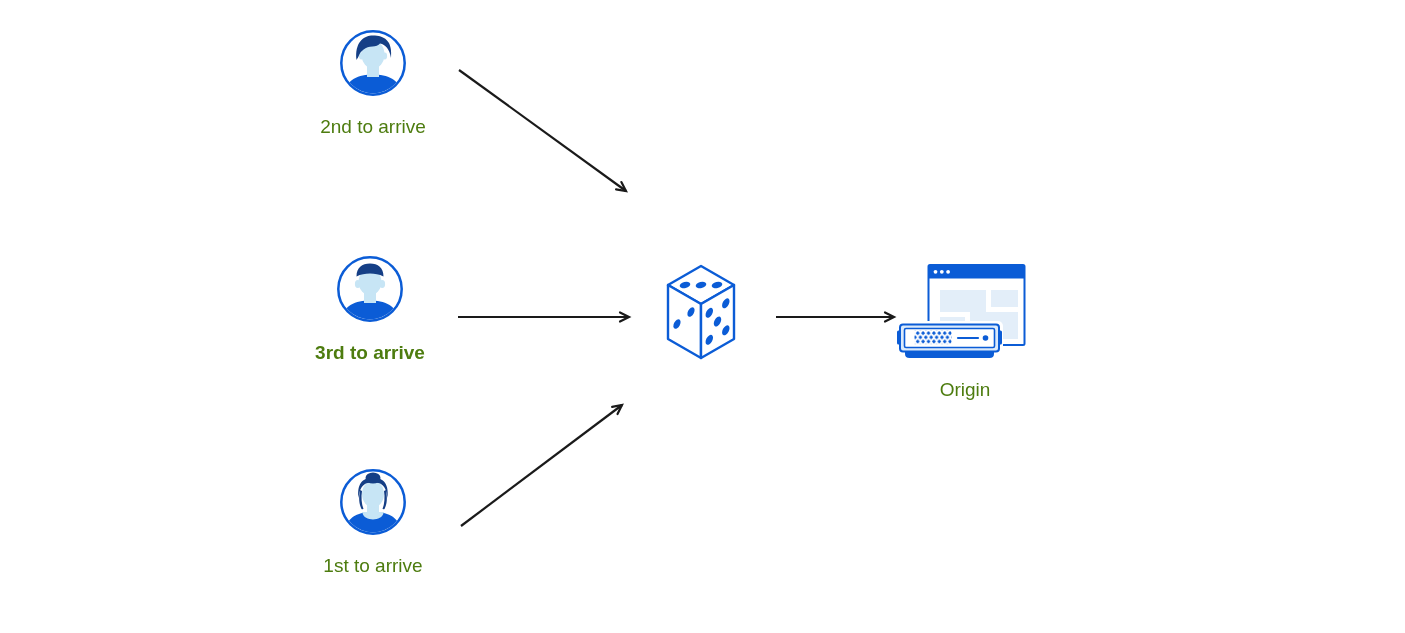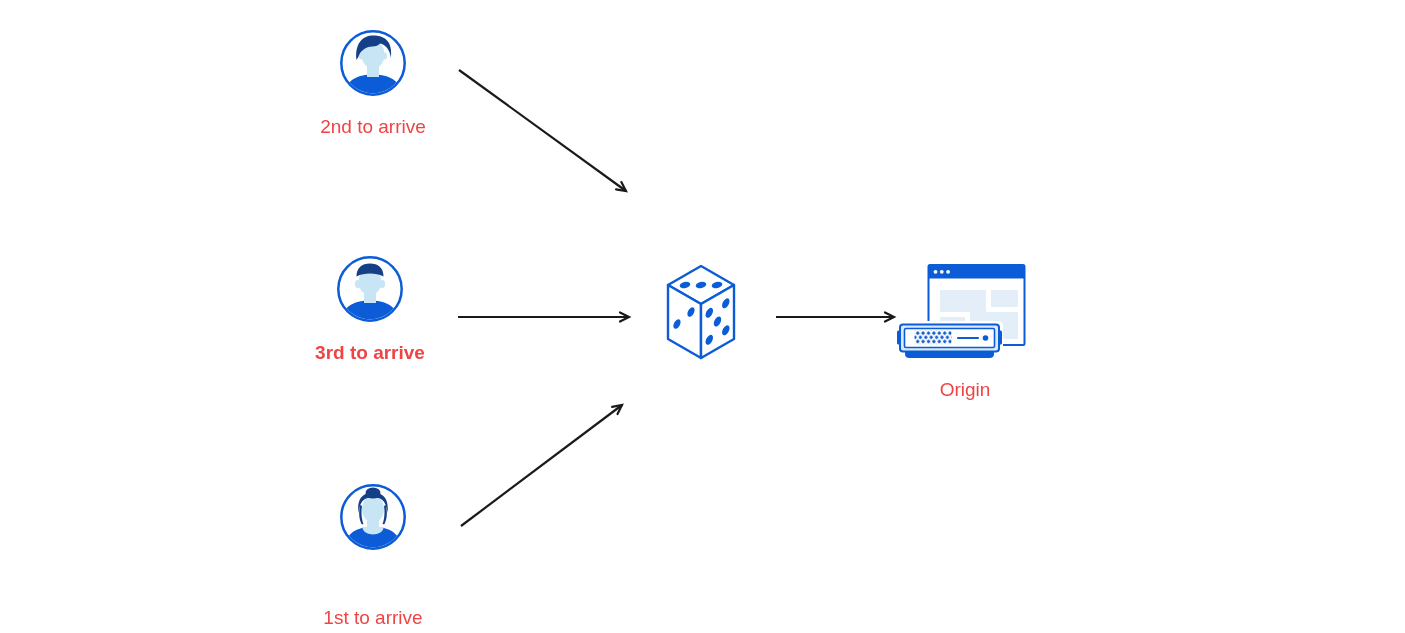--- a/index.html
+++ b/index.html
@@ -3,21 +3,21 @@
 <meta charset="utf-8">
 <style>
   html,body{margin:0;padding:0;background:#fff;}
   .canvas{
     position:relative;width:1405px;height:633px;background:#fff;
     font-family:"Liberation Sans",sans-serif;overflow:hidden;
   }
   .edges-layer{position:absolute;left:0;top:0;width:1405px;height:633px;pointer-events:none;}
   .node{position:absolute;display:flex;flex-direction:column;align-items:center;}
   .node-label{
-    margin-top:19px;font-size:19px;line-height:22px;color:#ef4444;
+    margin-top:19px;font-size:19px;line-height:22px;color:#4d7c0f;
     text-align:center;white-space:nowrap;
   }
   .icon-wrap{display:block;line-height:0;}
 </style>
 </head>
 <body>
 
 <div class="canvas">
 
   <svg class="edges-layer" width="1405" height="633" viewBox="0 0 1405 633" xmlns="http://www.w3.org/2000/svg">
@@ -82,21 +82,21 @@
           <ellipse cx="34" cy="27" rx="11.5" ry="13.2" fill="#c7e5f5"></ellipse>
           <path d="M20.5,21.5 C20.5,12.5 26,8.5 34,8.5 C42,8.5 47.5,12.5 47.5,21.5
                    C43,19.3 39,18.6 34,18.6 C29,18.6 25,19.3 20.5,21.5 Z" fill="#153f86"></path>
         </g>
         <circle cx="34" cy="34" r="31.7" fill="none" stroke="#0b5cd6" stroke-width="2.5"></circle>
       </svg>
     </span>
     <div class="node-label">3rd to arrive</div>
   </div>
 
-  <div class="node" style="left:303px;top:483px;width:140px;gap:37px;">
+  <div class="node" style="left:303px;top:468px;width:140px;">
     <span class="icon-wrap">
       <svg width="68" height="68" viewBox="0 0 68 68" xmlns="http://www.w3.org/2000/svg">
         <defs>
             <clipPath id="cpC">
               <circle cx="34" cy="34" r="30.4"></circle>
             </clipPath>
           </defs>
         <circle cx="34" cy="34" r="31.7" fill="#ffffff"></circle>
         <g clip-path="url(#cpC)">
           <rect x="23" y="44" width="22" height="24" fill="#c7e5f5"></rect>

